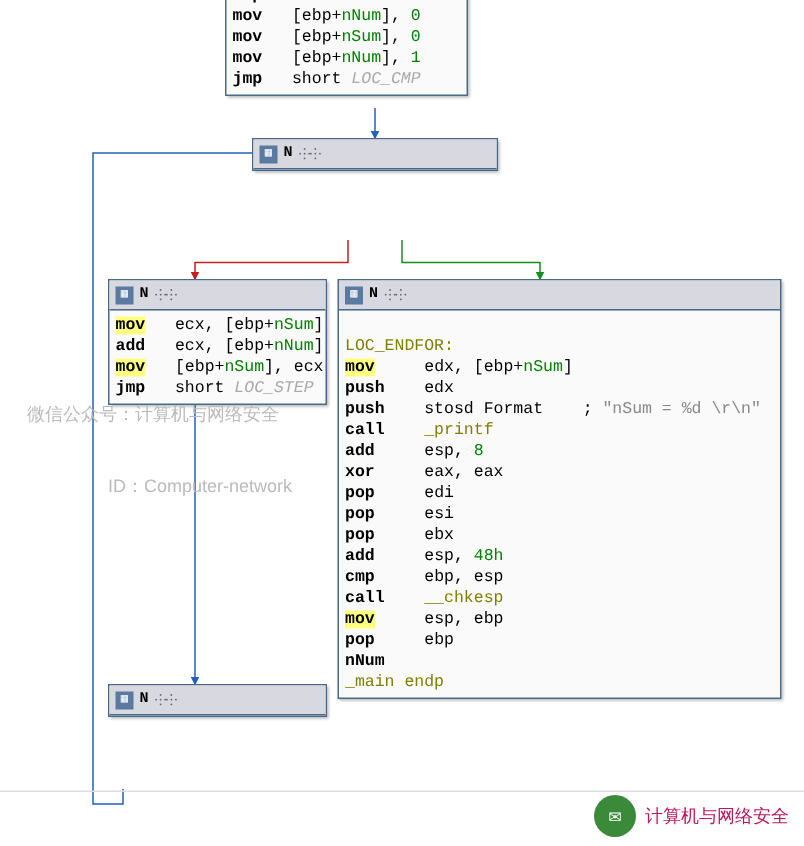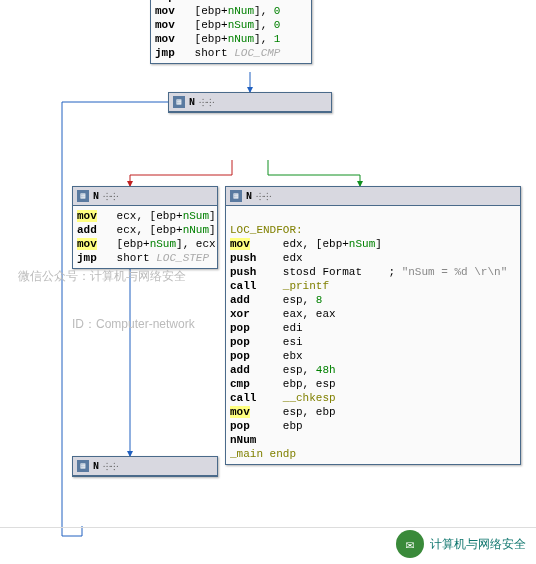--- a/index.html
+++ b/index.html
@@ -13,21 +13,21 @@
   .hl  { background:#ffff80; color:#000; font-weight:bold; }
   .num { color:#008000; }
   .reg { color:#000; }
   .comment { color:#888; }
   .lbl { color:#808000; }
   .dim { color:#aaa;font-style:italic; }
   svg.edges { position:absolute; top:0; left:0; pointer-events:none; }
   .watermark { position:absolute; color:#bbb; font-family:"Microsoft YaHei",sans-serif; font-size:12px; }
   .footer { position:absolute; bottom:6px; right:10px; display:flex; align-items:center; gap:6px; }
   .footer-icon { width:28px; height:28px; border-radius:50%; background:#3a8a3a; display:flex; align-items:center; justify-content:center; color:#fff; font-size:14px; }
-  .footer-text { font-family:Liberation Sans, sans-serif; font-size:12px; color:#0f766e; }
+  .footer-text { font-family:Liberation Sans, sans-serif; font-size:12px; color:#be185d; }
   .bottom-border { position:absolute; left:0; right:0; bottom:36px; height:1px; background:#ddd; }
 </style>
 </head>
 <body>
 
 <svg class="edges" width="536" height="564">
   <defs>
     <marker id="ab" markerWidth="6" markerHeight="6" refX="5" refY="3" orient="auto">
         <path d="M0,0 L6,3 L0,6 Z" fill="#2060c0"></path>
       </marker>

